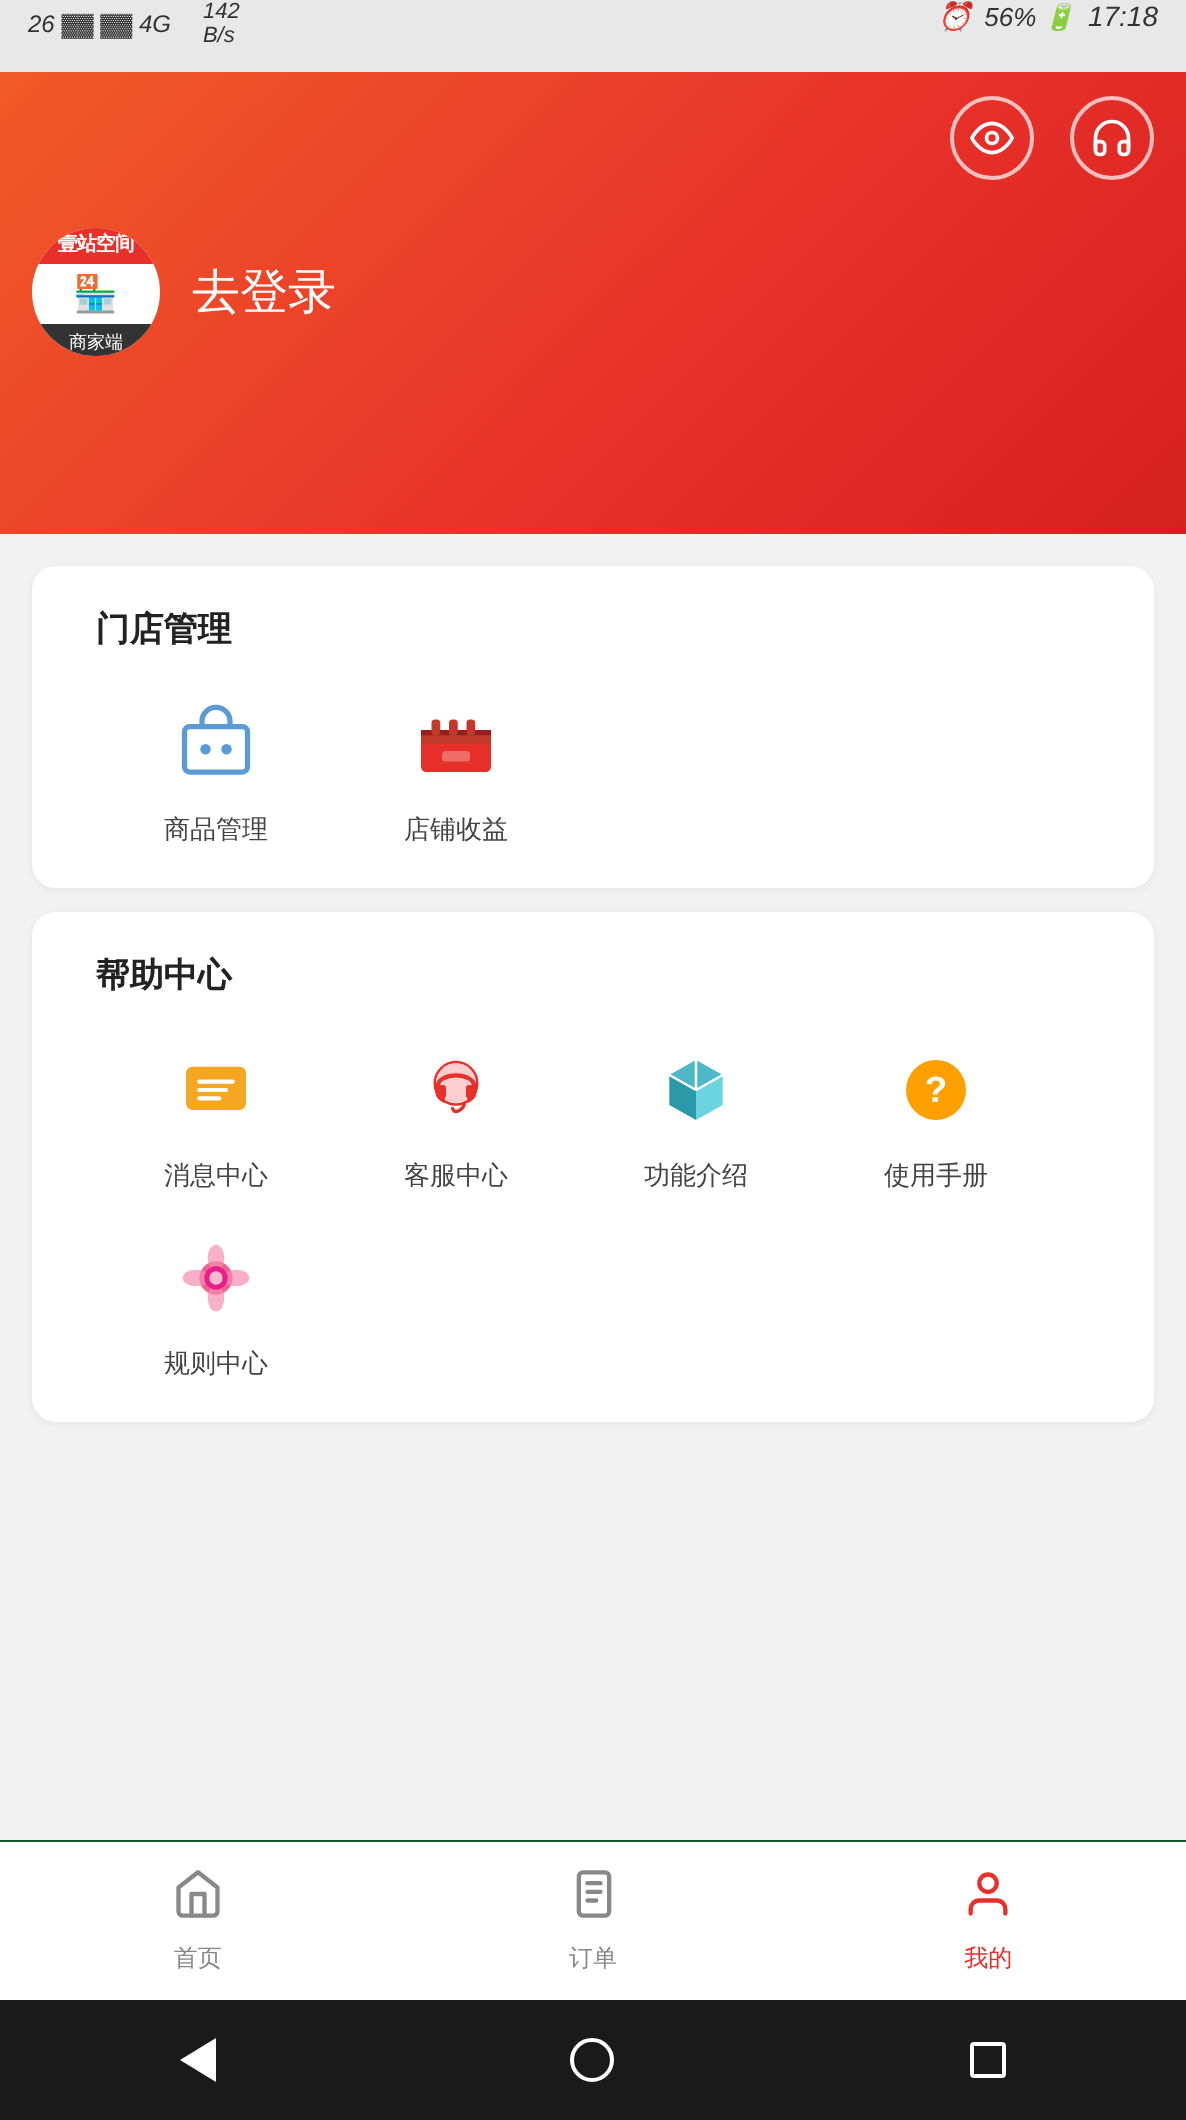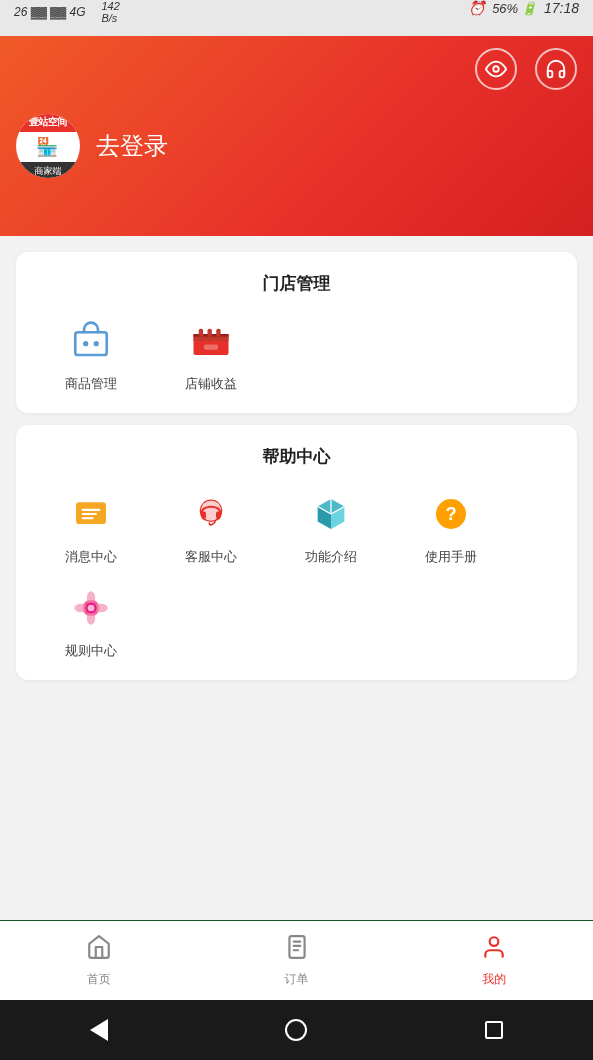--- a/index.html
+++ b/index.html
@@ -24,21 +24,21 @@
       font-size: 13px;
       color: #333;
       font-style: italic;
     }
     .status-left { display: flex; align-items: center; gap: 4px; }
     .status-right { display: flex; align-items: center; gap: 6px; }
 
     
     .header {
       background: linear-gradient(135deg, #f05a28 0%, #e8302a 60%, #d42020 100%);
-      height: 200px;
+      height: 231px;
       position: relative;
       display: flex;
       flex-direction: column;
       padding: 12px 16px 0 16px;
     }
     .header-icons {
       display: flex;
       justify-content: flex-end;
       gap: 18px;
       margin-bottom: 24px;
@@ -101,23 +101,22 @@
       flex-direction: column;
       gap: 12px;
       height: calc(1060px - 36px - 200px - 80px - 60px);
       overflow: hidden;
     }
 
     
     .card {
       background: white;
       border-radius: 12px;
-      padding: 20px 15px;
+      padding: 20px 32px;
       box-shadow: 0 1px 4px rgba(0,0,0,0.06);
-      text-align: center;
     }
     .card-title {
       font-size: 17px;
       font-weight: 600;
       color: #222;
       margin-bottom: 20px;
     }
     .grid-row {
       display: flex;
       gap: 0;

